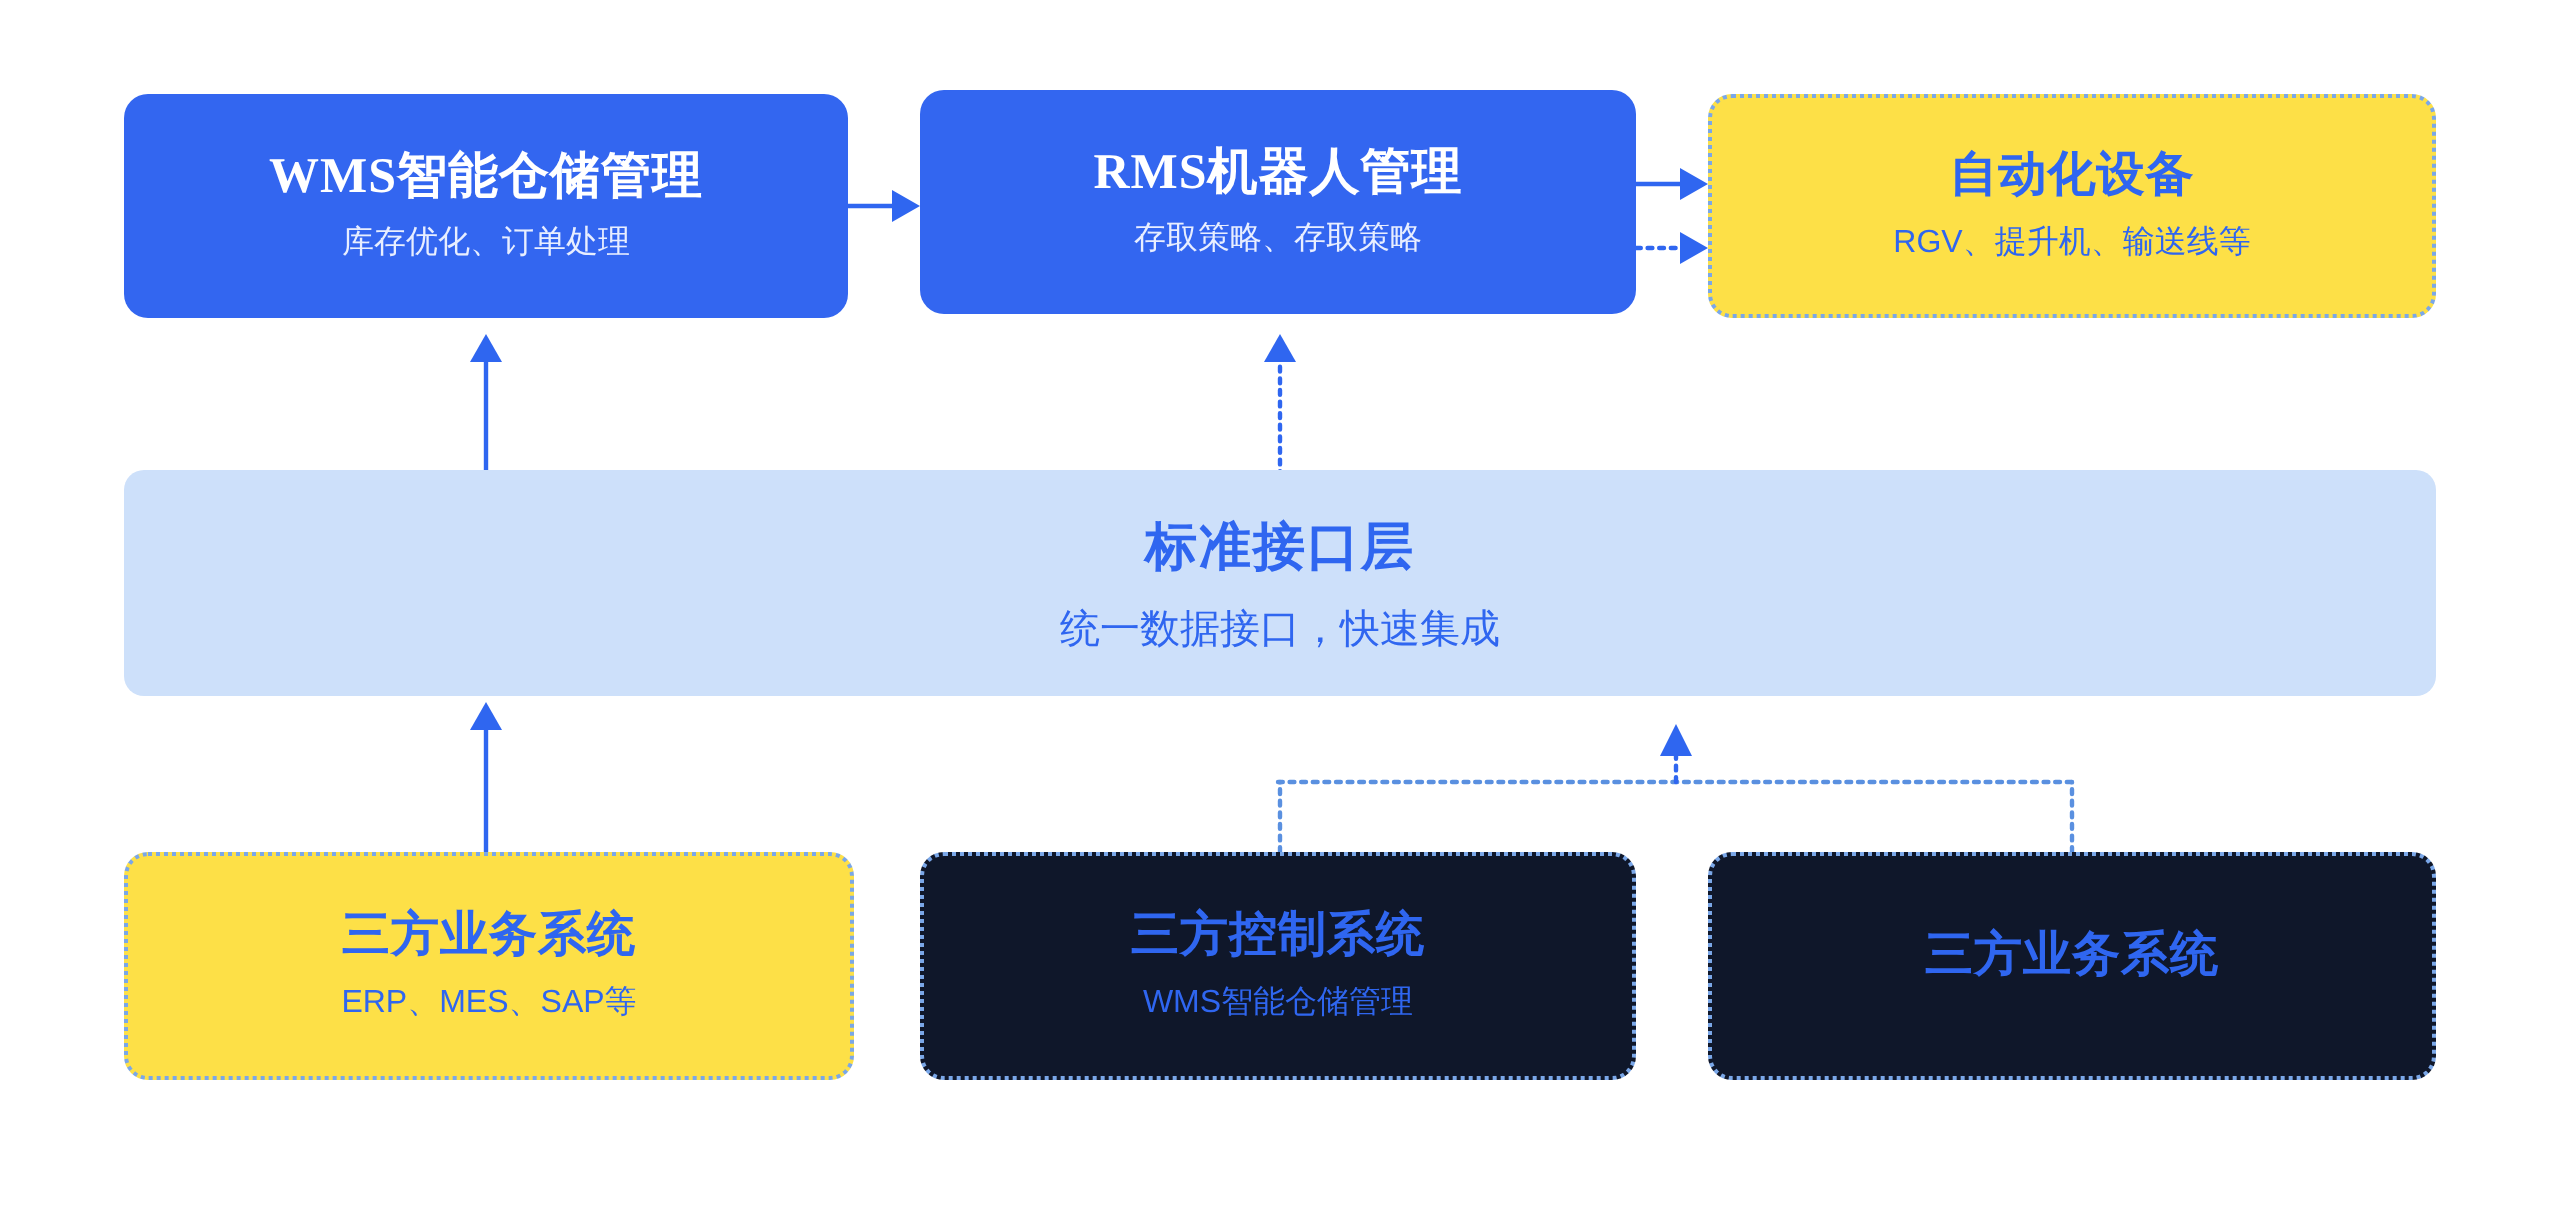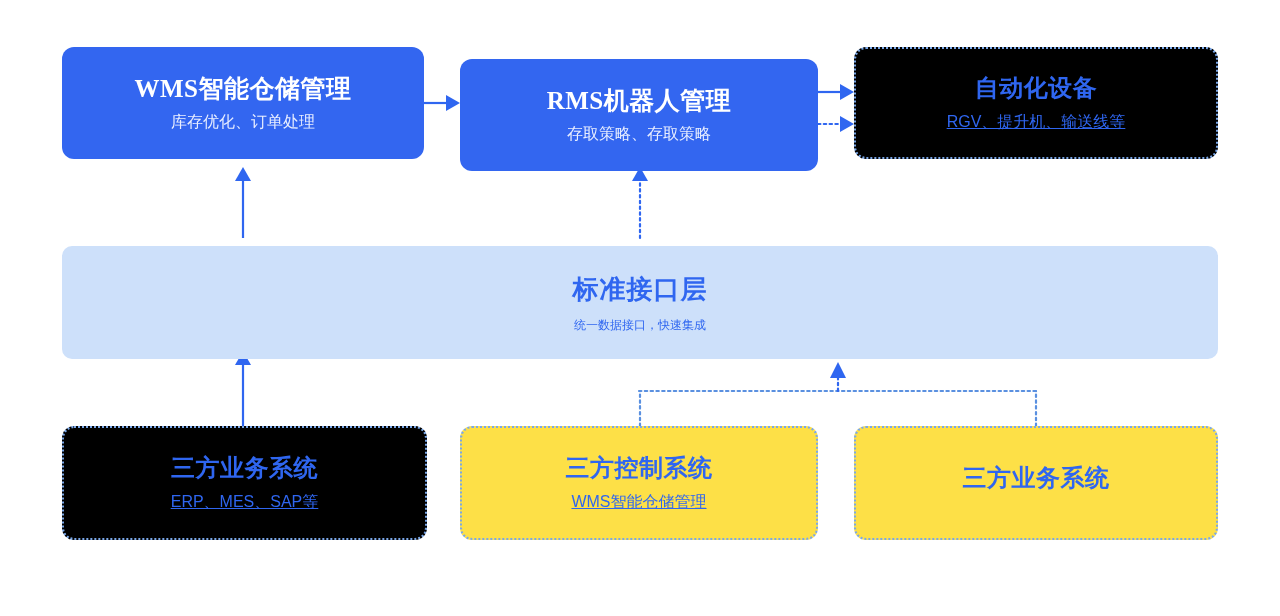--- a/index.html
+++ b/index.html
@@ -54,62 +54,61 @@
     margin-bottom: 9px;
   }
   .node.filled .sub {
     color: #e8eeff;
     font-size: 16px;
   }
 
   
   .node.dotted {
     border: 2px dotted #7aa7e8;
-    background: #000000;
+    background: #fde047;
   }
   .node.dotted.gray {
-    background: #fde047;
+    background: #0f172a;
   }
   .node.dotted .title {
     color: #2f66f0;
     font-size: 24px;
     margin-bottom: 9px;
   }
   .node.dotted .sub {
     color: #2f66f0;
     font-size: 16px;
-    text-decoration: underline;
   }
 
   
   .band {
     position: absolute;
     left: 62px;
-    top: 246px;
+    top: 235px;
     width: 1156px;
     height: 113px;
     background: #cde0fa;
     border-radius: 10px;
     display: flex;
     flex-direction: column;
     align-items: center;
     justify-content: center;
     box-sizing: border-box;
   }
   .band .title {
     color: #2f66f0;
     font-size: 26px;
     font-weight: 700;
     letter-spacing: 1px;
     margin-bottom: 10px;
     white-space: nowrap;
   }
   .band .sub {
     color: #2f66f0;
-    font-size: 12px;
+    font-size: 20px;
     white-space: nowrap;
   }
 
   
   svg.connectors {
     position: absolute;
     left: 0;
     top: 0;
     width: 1280px;
     height: 616px;
@@ -183,21 +182,21 @@
       <line class="ln-dot" x1="838" y1="391" x2="838" y2="378"></line>
       <polygon class="arrowhead" points="830,378 838,362 846,378"></polygon>
     </g>
   </svg>
 
   <div class="node filled" style="left:62px; top:47px; width:362px; height:112px;">
     <div class="title">WMS智能仓储管理</div>
     <div class="sub">库存优化、订单处理</div>
   </div>
 
-  <div class="node filled" style="left:460px; top:59px; width:358px; height:112px;">
+  <div class="node filled" style="left:460px; top:45px; width:358px; height:112px;">
     <div class="title">RMS机器人管理</div>
     <div class="sub">存取策略、存取策略</div>
   </div>
 
   <div class="node dotted" style="left:854px; top:47px; width:364px; height:112px;">
     <div class="title">自动化设备</div>
     <div class="sub">RGV、提升机、输送线等</div>
   </div>
 
   <div class="band">

